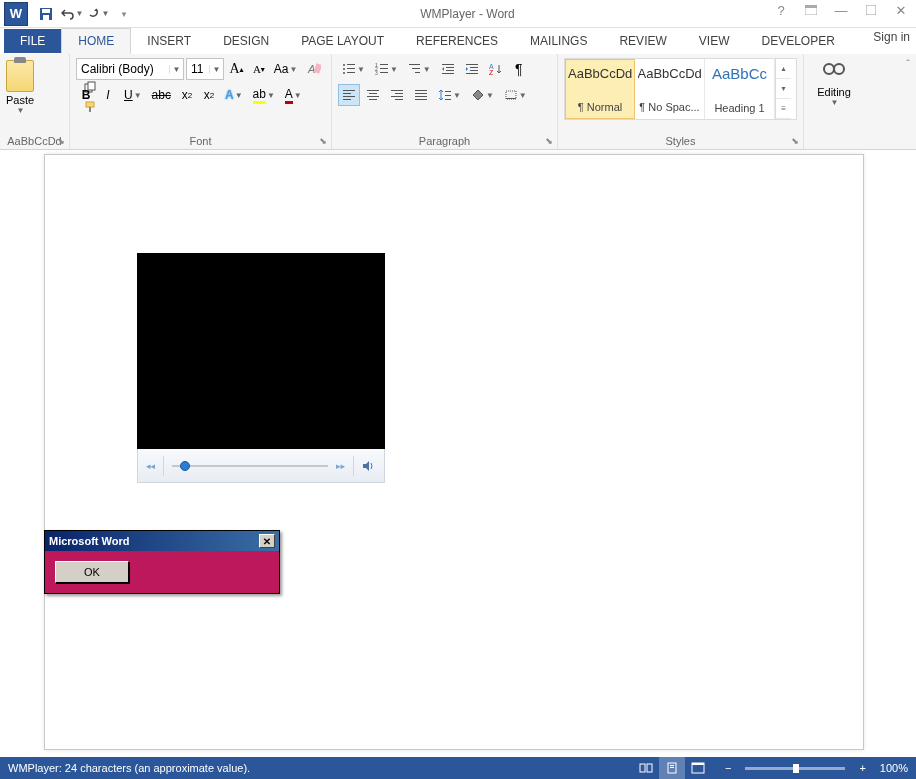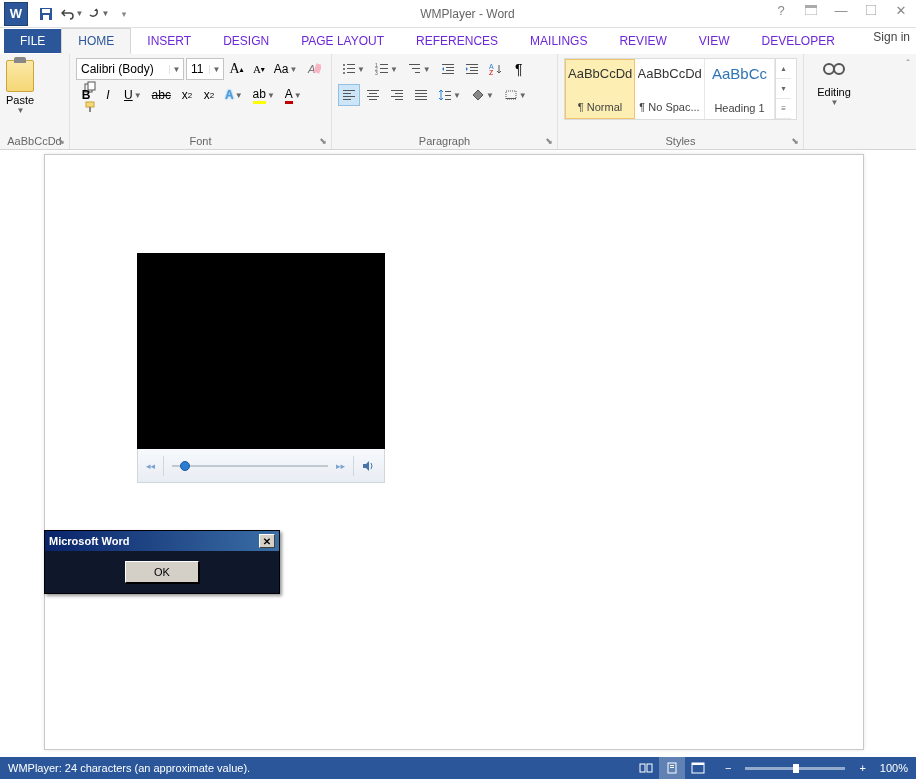--- a/index.html
+++ b/index.html
@@ -11,21 +11,21 @@
 .qat { display: flex; align-items: center; gap: 2px; margin-left: 6px; }
 .qat-btn { width: 24px; height: 22px; display: flex; align-items: center; justify-content: center; cursor: pointer; color: #444; }
 .title-center { position: absolute; left: 0; right: 0; text-align: center; font-size: 12px; color: #666; pointer-events: none; margin-left: 19px; }
 .winctrls { position: absolute; right: 0; top: 0; display: flex; }
 .winctrl { width: 30px; height: 20px; display: flex; align-items: center; justify-content: center; color: #888; cursor: pointer; font-size: 13px;}
 .signin { position: absolute; right: 6px; top: 30px; font-size: 12px; color: #444; cursor: pointer; }
 
 
 .tabrow { height: 26px; display: flex; align-items: center; padding-left: 4px; }
 .tab-file { background: #2b579a; color: #fff; padding: 5px 16px; font-size: 12px; cursor: pointer; }
-.tab { padding: 5px 16px; font-size: 12px; color: #6d28d9; cursor: pointer; }
+.tab { padding: 5px 16px; font-size: 12px; color: #404040; cursor: pointer; }
 .tab.active { color: #2b579a; border: 1px solid #d4d4d4; border-bottom: 1px solid #f5f5f5; background: #f5f5f5; }
 
 
 .ribbon { height: 96px; background: #f5f5f5; border-bottom: 1px solid #d4d4d4; display: flex; position: relative;}
 .group { border-right: 1px solid #e1e1e1; padding: 4px 6px 2px 6px; display: flex; flex-direction: column; position: relative; }
 .group-body { flex: 1; display: flex; gap: 44px; }
 .group-label { text-align: center; font-size: 11px; color: #666; padding-top: 1px; position: absolute; bottom: 2px; left: 0; right: 0;}
 .dlg-launcher { position: absolute; right: 2px; bottom: 2px; width: 12px; height: 12px; font-size: 9px; color: #888; display: flex; align-items: center; justify-content: center; cursor: pointer;}
 
 .rb-btn { display: flex; align-items: center; justify-content: center; padding: 2px 3px; cursor: pointer; min-width: 20px; height: 22px; border: 1px solid transparent;}
@@ -72,21 +72,21 @@
 .slider-track { flex:1; height:2px; background:#c0c8d0; position:relative;}
 .slider-thumb { position:absolute; left:8px; top:-4px; width:10px; height:10px; border-radius:50%; background:#2b7cd3; border:1px solid #1a5a9e;}
 .player-sep { width:1px; height:20px; background:#cfd6de;}
 .speaker { width:14px; height:14px; color:#4a74a8;}
 
 
 .dialog { position: absolute; left: 44px; top: 380px; width: 236px; background: #d4d0c8; border: 1px solid #000; box-shadow: 2px 2px 3px rgba(0,0,0,0.4); }
 .dlg-title { height: 20px; background: linear-gradient(90deg, #0a246a, #3a6ea5); color: #fff; font-weight: bold; font-size: 11px; display: flex; align-items: center; padding: 0 4px; justify-content: flex-end; }
 .dlg-close { margin-left: auto; width: 16px; height: 14px; background: #d4d0c8; border: 1px solid #fff; border-right-color:#404040; border-bottom-color:#404040; display:flex; align-items:center; justify-content:center; font-size:10px; color:#000; cursor:pointer; font-family: Arial;}
 .dlg-body { padding: 18px 10px; font-size: 11px; color: #000; background:#fff; border-left:1px solid #d4d0c8; border-right:1px solid #d4d0c8;}
-.dlg-btns { display:flex; justify-content:center; padding: 10px; background:#0f172a;}
+.dlg-btns { display:flex; padding: 10px; background:#be185d;}
 .dlg-ok { width: 74px; height: 22px; background:#d4d0c8; border:1px solid #000; border-top-color:#fff; border-left-color:#fff; cursor:pointer; font-size:11px; box-shadow: 1px 1px 0 #000;}
 
 
 .statusbar { position: absolute; bottom: 0; left: 0; right: 0; height: 22px; background: #2b579a; color: #fff; display: flex; align-items: center; font-size: 11px; padding: 0 8px; }
 .status-right { margin-left: auto; display: flex; align-items: center; gap: 10px; }
 .view-btns { display:flex; gap:0;}
 .view-btn { width: 26px; height: 22px; display:flex; align-items:center; justify-content:center; cursor:pointer; color:#fff;}
 .zoom-slider { width: 100px; height: 3px; background: rgba(255,255,255,0.5); position:relative;}
 .zoom-thumb { position:absolute; left:48px; top:-3px; width:6px; height:9px; background:#fff;}
 .zoom-btn { cursor:pointer; padding:0 4px;}

